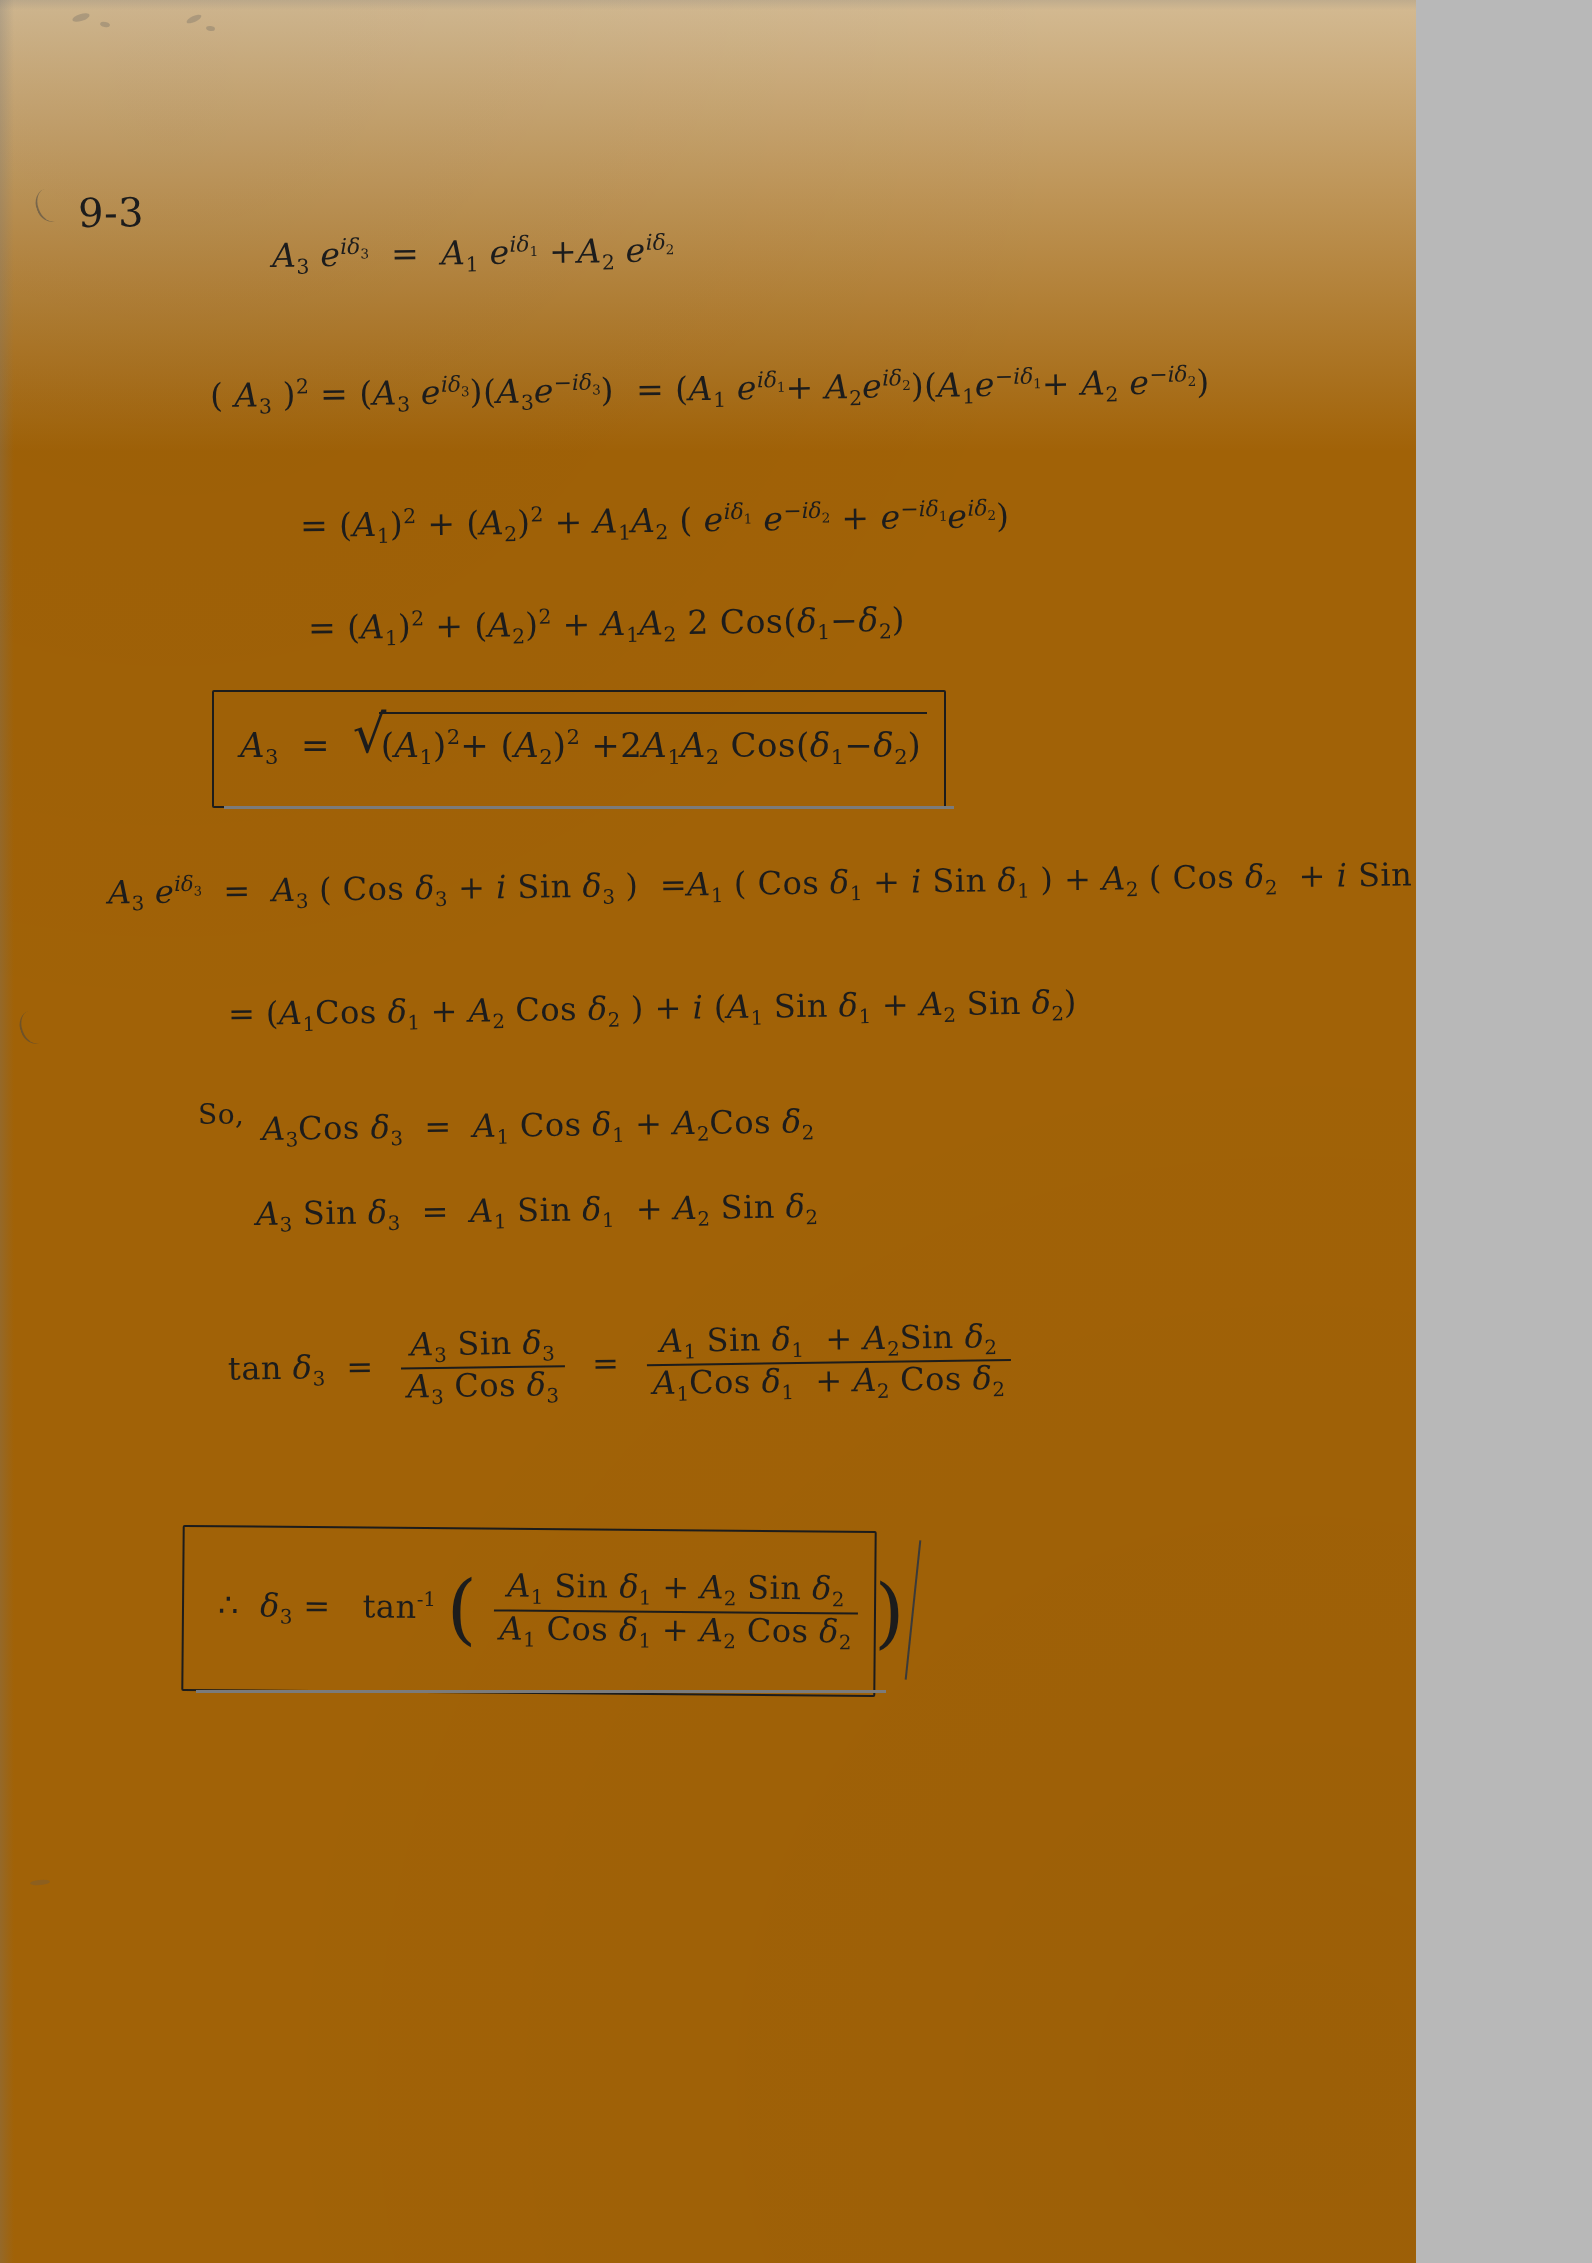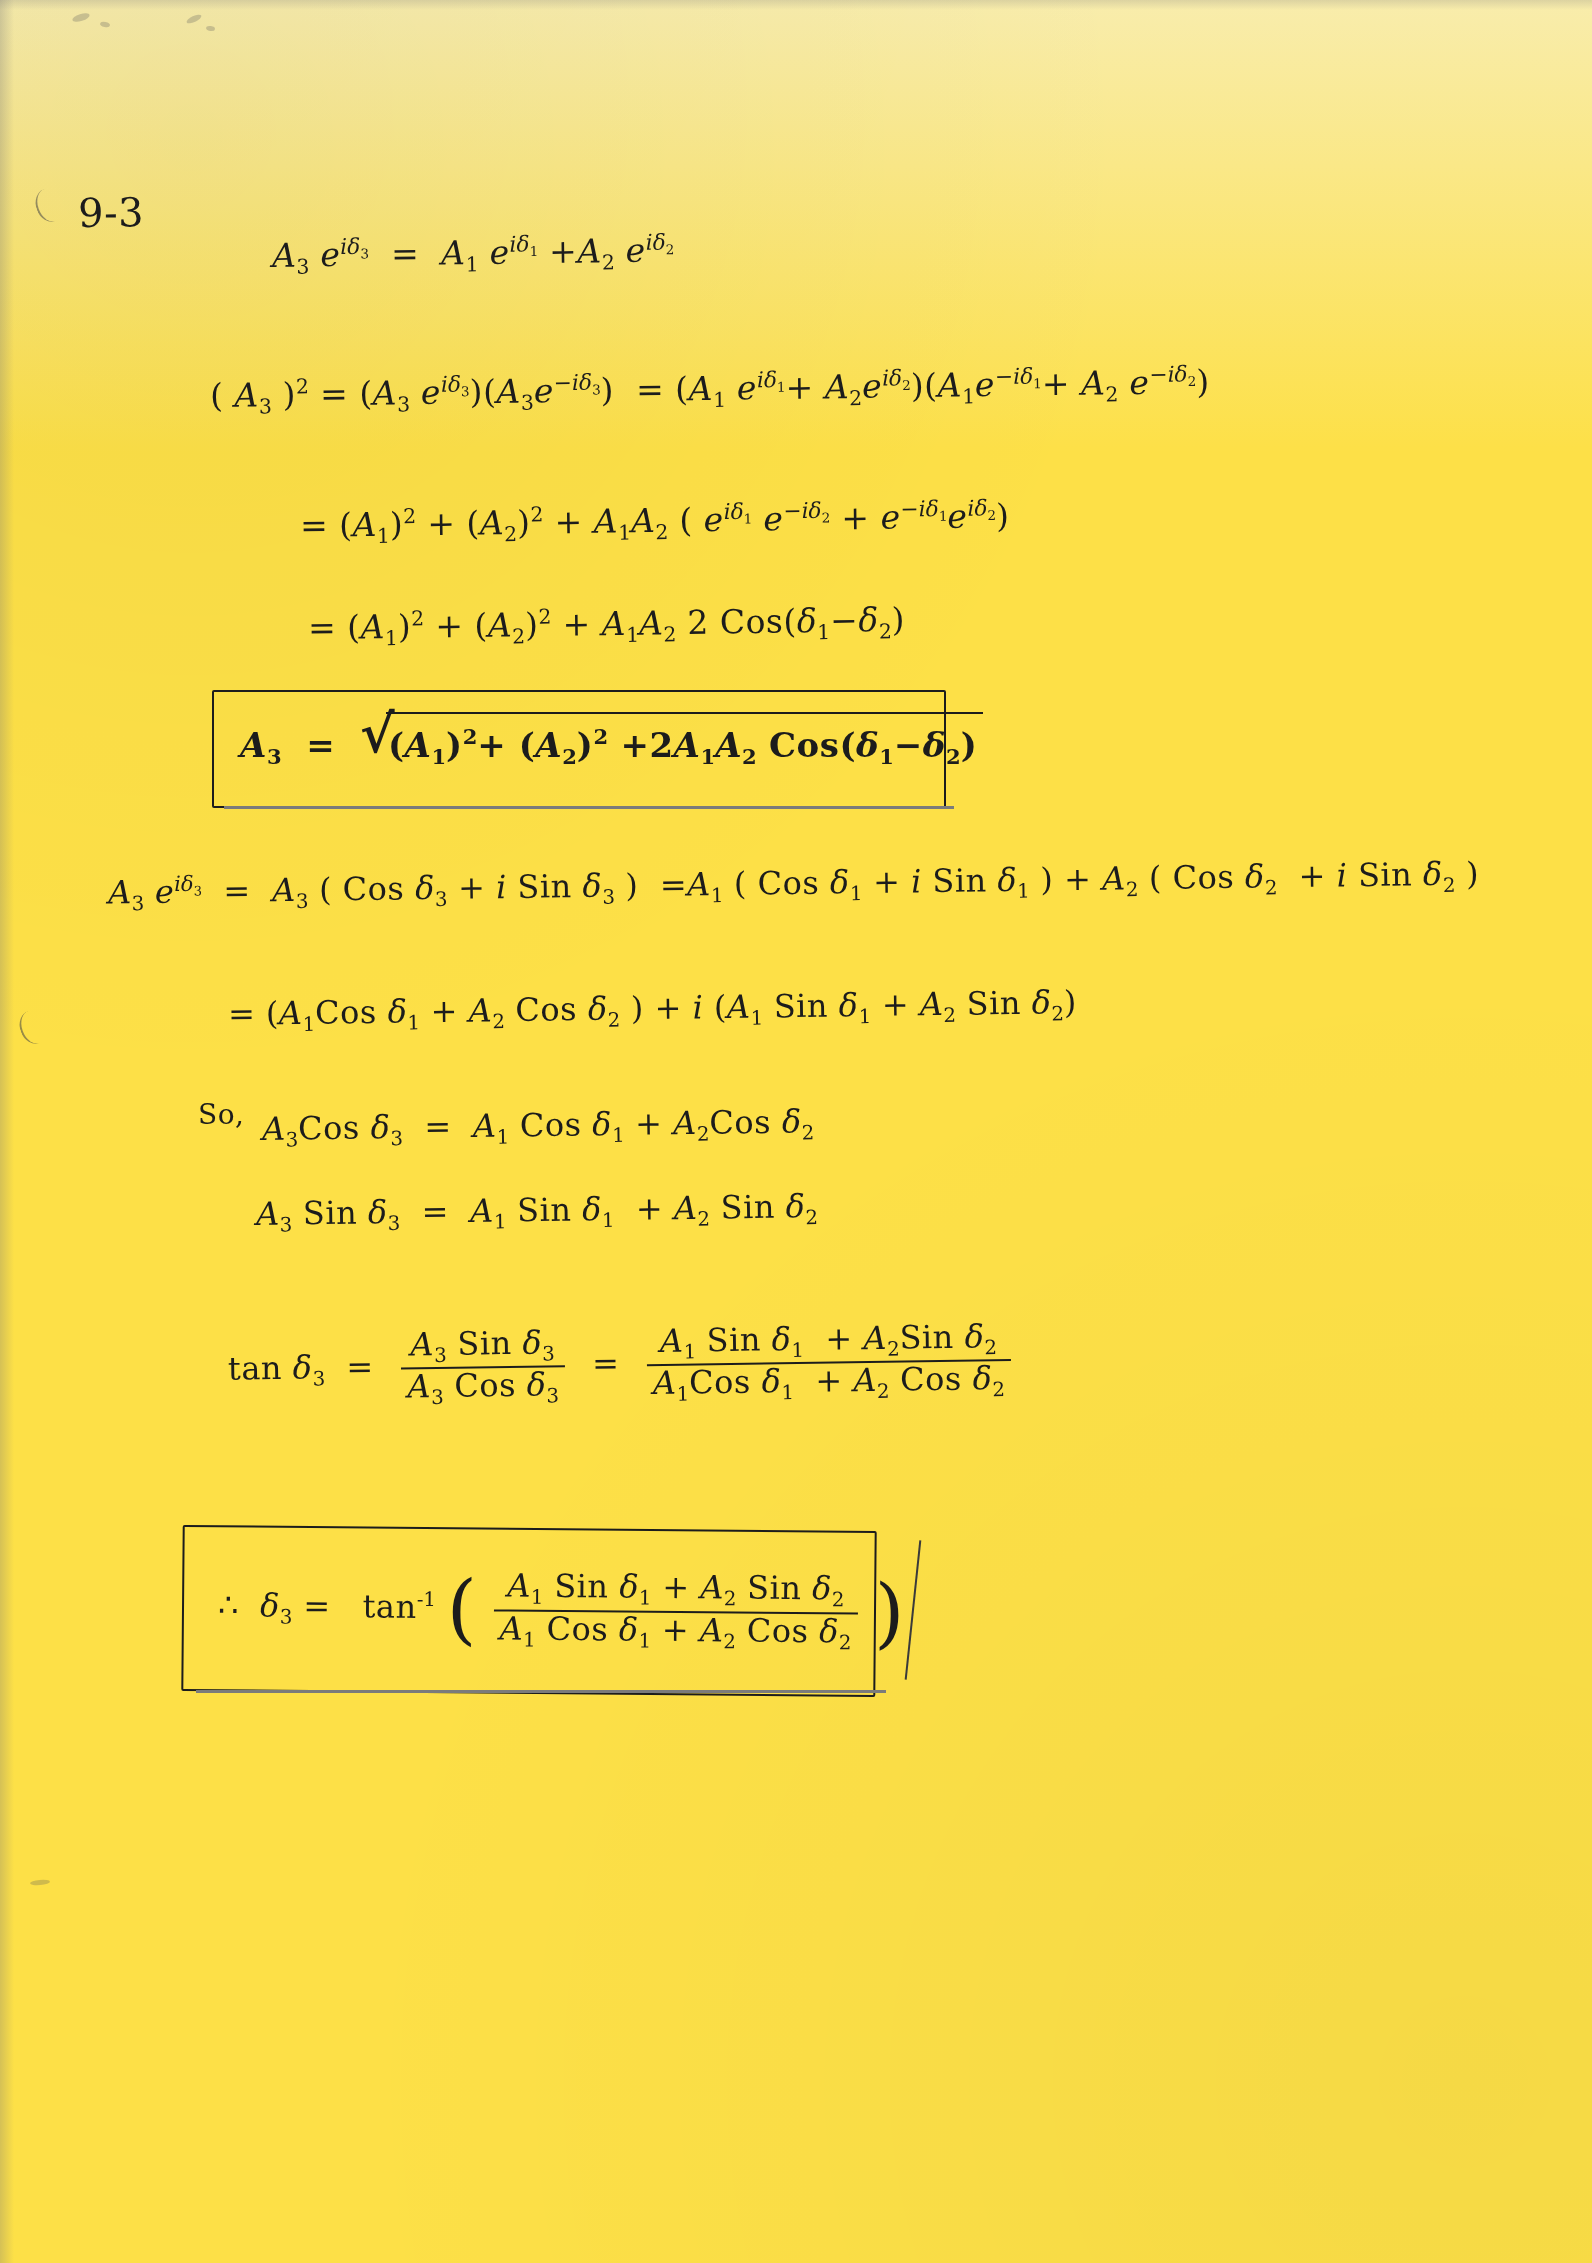--- a/index.html
+++ b/index.html
@@ -2,23 +2,23 @@
 <html><head>
 <meta charset="utf-8">
 <style>
   html, body {
     margin: 0;
     padding: 0;
     background: #b8b8b8;
   }
   .page {
     position: relative;
-    width: 1592px;
+    width: 1416px;
     height: 2263px;
-    background: #fde047;
+    background: #a16207;
     overflow: hidden;
     font-family: "DejaVu Serif", serif;
     color: #1b1b1b;
   }
   
   .page:before {
     content: "";
     position: absolute;
     inset: 0;
     background:
@@ -170,21 +170,21 @@
   </div>
 
   <div class="hw tilt-1" style="left:308px; top:608px; font-size:33px;">
     = (<i>A</i><span class="sub">1</span>)<span class="sup">2</span> + (<i>A</i><span class="sub">2</span>)<span class="sup">2</span>
     + <i>A</i><span class="sub">1</span><i>A</i><span class="sub">2</span> 2 Cos(<i>δ</i><span class="sub">1</span>−<i>δ</i><span class="sub">2</span>)
   </div>
 
   <div class="boxed" style="left:212px; top:690px; width:730px; height:114px;"></div>
   <div class="box-shadow-line" style="left:224px; top:806px; width:730px;"></div>
 
-  <div class="hw" style="left:240px; top:712px; font-size:34px;font-weight:bold;">
+  <div class="hw" style="left:240px; top:712px; font-size:34px;">
     <i>A</i><span class="sub">3</span> &nbsp;=&nbsp;
     <span class="sqrt">
       <span class="rad">√</span>
       <span class="body">(<i>A</i><span class="sub">1</span>)<span class="sup">2</span>+ (<i>A</i><span class="sub">2</span>)<span class="sup">2</span> +2<i>A</i><span class="sub">1</span><i>A</i><span class="sub">2</span> Cos(<i>δ</i><span class="sub">1</span>−<i>δ</i><span class="sub">2</span>)</span>
     </span>
   </div>
 
   <div class="hw tilt-1" style="left:108px; top:872px; font-size:32px;">
     <i>A</i><span class="sub">3</span> <i>e</i><span class="supexp"><i>iδ</i><span class="sub">3</span></span>
     &nbsp;=&nbsp; <i>A</i><span class="sub">3</span> ( Cos <i>δ</i><span class="sub">3</span> + <i>i</i> Sin <i>δ</i><span class="sub">3</span> )

